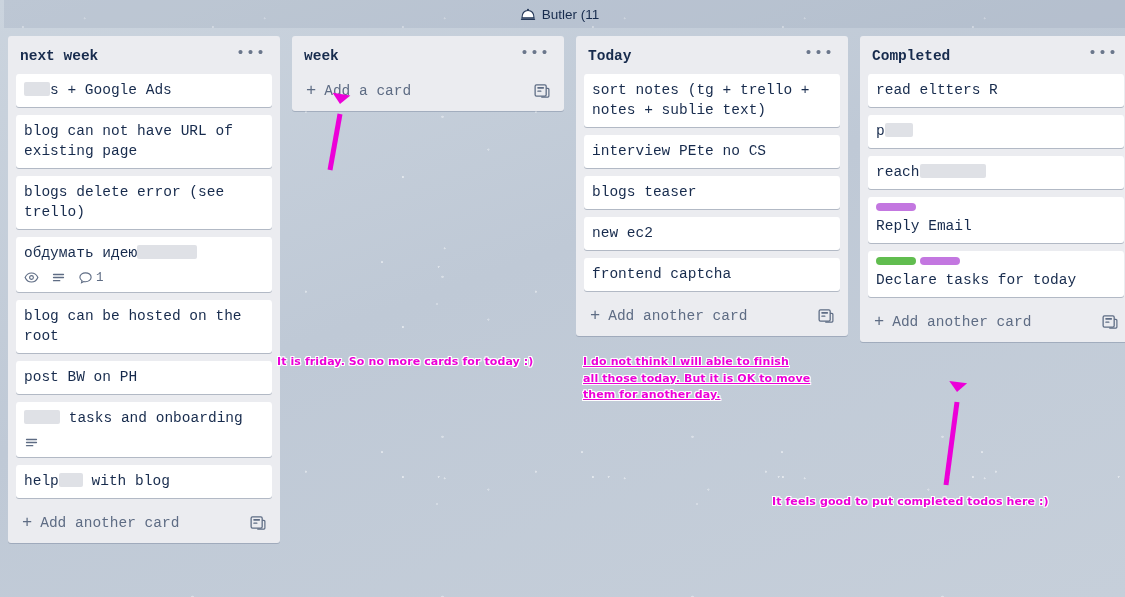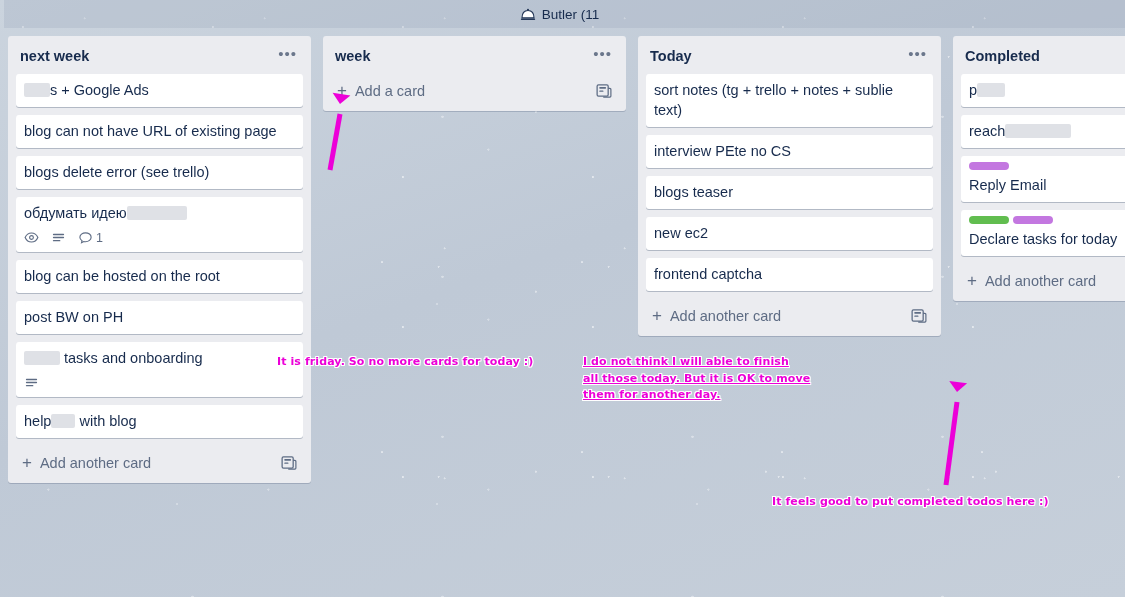--- a/index.html
+++ b/index.html
@@ -58,25 +58,26 @@
   
   #lists {
     position: absolute;
     top: 36px;
     left: 8px;
     display: flex;
     gap: 12px;
     align-items: flex-start;
   }
   .list {
-    width: 303px;
+    width: 272px;
     background: #ebecf0;
     border-radius: 3px;
     padding: 0 0 4px 0;
     box-shadow: 0 1px 0 rgba(9,30,66,0.18);
+    font-family: Liberation Mono, monospace;
   }
   .list-header {
     display: flex;
     align-items: center;
     justify-content: space-between;
     padding: 10px 8px 8px 12px;
     min-height: 38px;
   }
   .list-title {
     font-size: 14.5px;
@@ -329,20 +330,23 @@
           </svg>
         </div>
       </div>
       <div class="list">
         <div class="list-header">
           <div class="list-title">Completed</div>
           <div class="list-menu">•••</div>
         </div>
         <div class="cards">
           <div class="card">
+            <div class="card-title"><span>read eltters R</span><span></span></div>
+          </div>
+          <div class="card">
             <div class="card-title"><span>р</span><span class="redact" style="width:28px"></span><span></span></div>
           </div>
           <div class="card">
             <div class="card-title"><span>reach</span><span class="redact" style="width:66px"></span><span></span></div>
           </div>
           <div class="card">
             <div class="labels">
               <span class="label-chip" style="background:#c377e0"></span>
             </div>
             <div class="card-title"><span>Reply Email</span><span></span></div>

